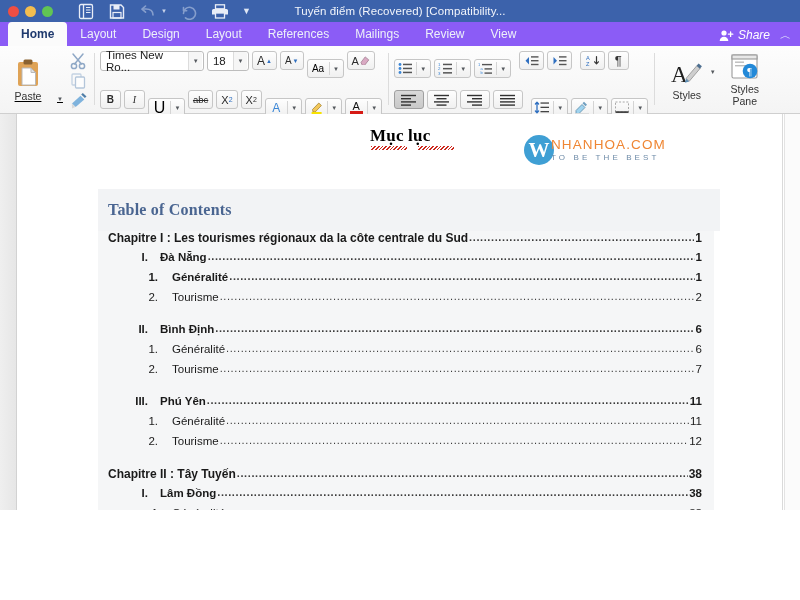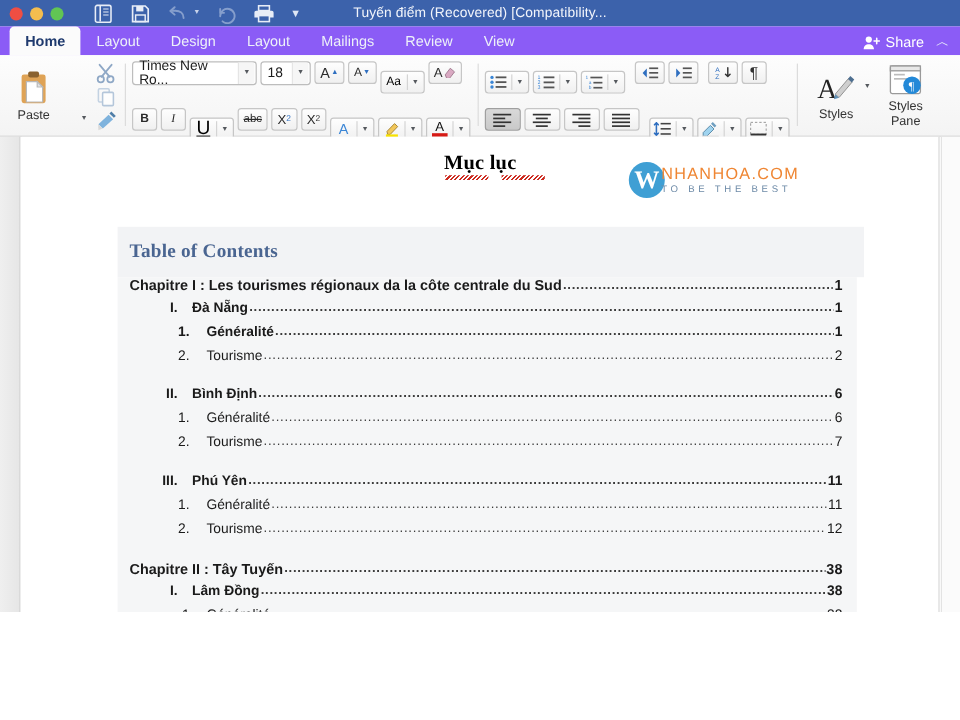--- a/index.html
+++ b/index.html
@@ -53,21 +53,21 @@
   .tab {
     height:24px; padding:0 13px; display:flex; align-items:center;
     color:#edf1f9; font-size:12px; white-space:nowrap;
   }
   .tab.first { margin-left:8px; }
   .tab.active {
     background:#fbfbfb; color:#1f3a6e; font-weight:bold;
     border-radius:4px 4px 0 0;
   }
   .tabbar-right { margin-left:auto; display:flex; align-items:center; gap:10px; padding-right:9px; padding-bottom:4px; }
-  .share { display:flex; align-items:center; gap:4px; color:#fff; font-size:12px; }
+  .share { display:flex; align-items:center; gap:4px; color:#fff; font-size:12px;font-style:italic; }
   .share svg { width:15px; height:13px; }
   .chev-up { color:#e8eefa; font-size:11px; line-height:1; }
 
   
   .ribbon {
     position:absolute; top:46px; left:0; width:800px; height:68px;
     background:linear-gradient(to bottom,#fdfdfd 0%,#f4f4f4 100%);
     border-bottom:1px solid #cfcfcf;
     display:flex; align-items:flex-start;
   }
@@ -92,21 +92,21 @@
   .split .seg { display:flex; align-items:center; justify-content:center; min-width:21px; height:17px; }
   .split .divider { width:1px; height:13px; background:#d4d4d4; }
   .split .arr { width:13px; display:flex; align-items:center; justify-content:center; }
   .arr-gl { font-size:6px; color:#55595e; line-height:1; }
 
   .paste-btn {
     display:flex; flex-direction:column; align-items:center; justify-content:center;
     width:44px; gap:1px;
   }
   .paste-label { font-size:10.5px; color:#333; }
-  .clipwrap { display:flex; align-items:flex-end; gap:17px; }
+  .clipwrap { display:flex; align-items:flex-end; gap:7px;text-decoration:underline; }
 
   .fontname {
     width:104px; height:20px; border:1px solid #bdbdbd; border-radius:3px; background:#fff;
     display:flex; align-items:center; justify-content:space-between; padding:0 1px 0 5px;
     font-size:11.5px; color:#1c1c1c;
   }
   .fontsize {
     width:42px; height:20px; border:1px solid #bdbdbd; border-radius:3px; background:#fff;
     display:flex; align-items:center; justify-content:space-between; padding:0 1px 0 5px;
     font-size:11.5px; color:#1c1c1c;
@@ -235,20 +235,21 @@
 
   <div class="win-title">Tuyến điểm (Recovered) [Compatibility...</div>
 
 </div>
 
 <div class="tabbar">
   <div class="tab active first">Home</div>
   <div class="tab">Layout</div>
   <div class="tab">Design</div>
   <div class="tab">Layout</div>
+  <div class="tab">References</div>
   <div class="tab">Mailings</div>
   <div class="tab">Review</div>
   <div class="tab">View</div>
 
   <div class="tabbar-right">
     <div class="share">
       <svg viewBox="0 0 15 13">
         <circle cx="5" cy="4" r="2.6" fill="#ffffff"></circle>
         <path d="M.7 12c0-2.6 1.9-4.2 4.3-4.2S9.3 9.4 9.3 12z" fill="#ffffff"></path>
         <path d="M11.6 3v4.4M9.4 5.2h4.4" stroke="#ffffff" stroke-width="1.3" stroke-linecap="round"></path>

